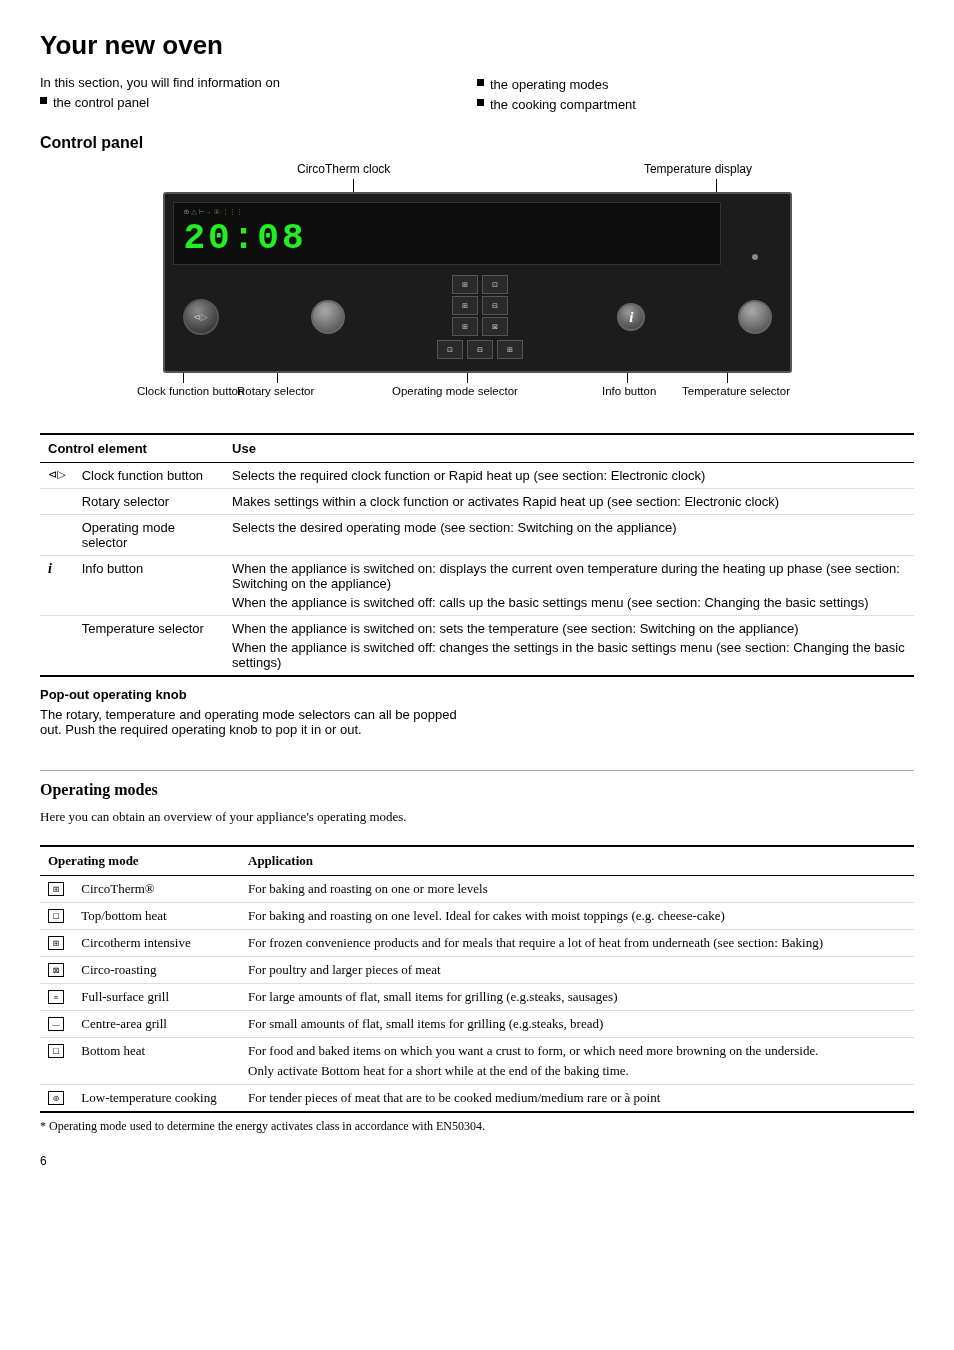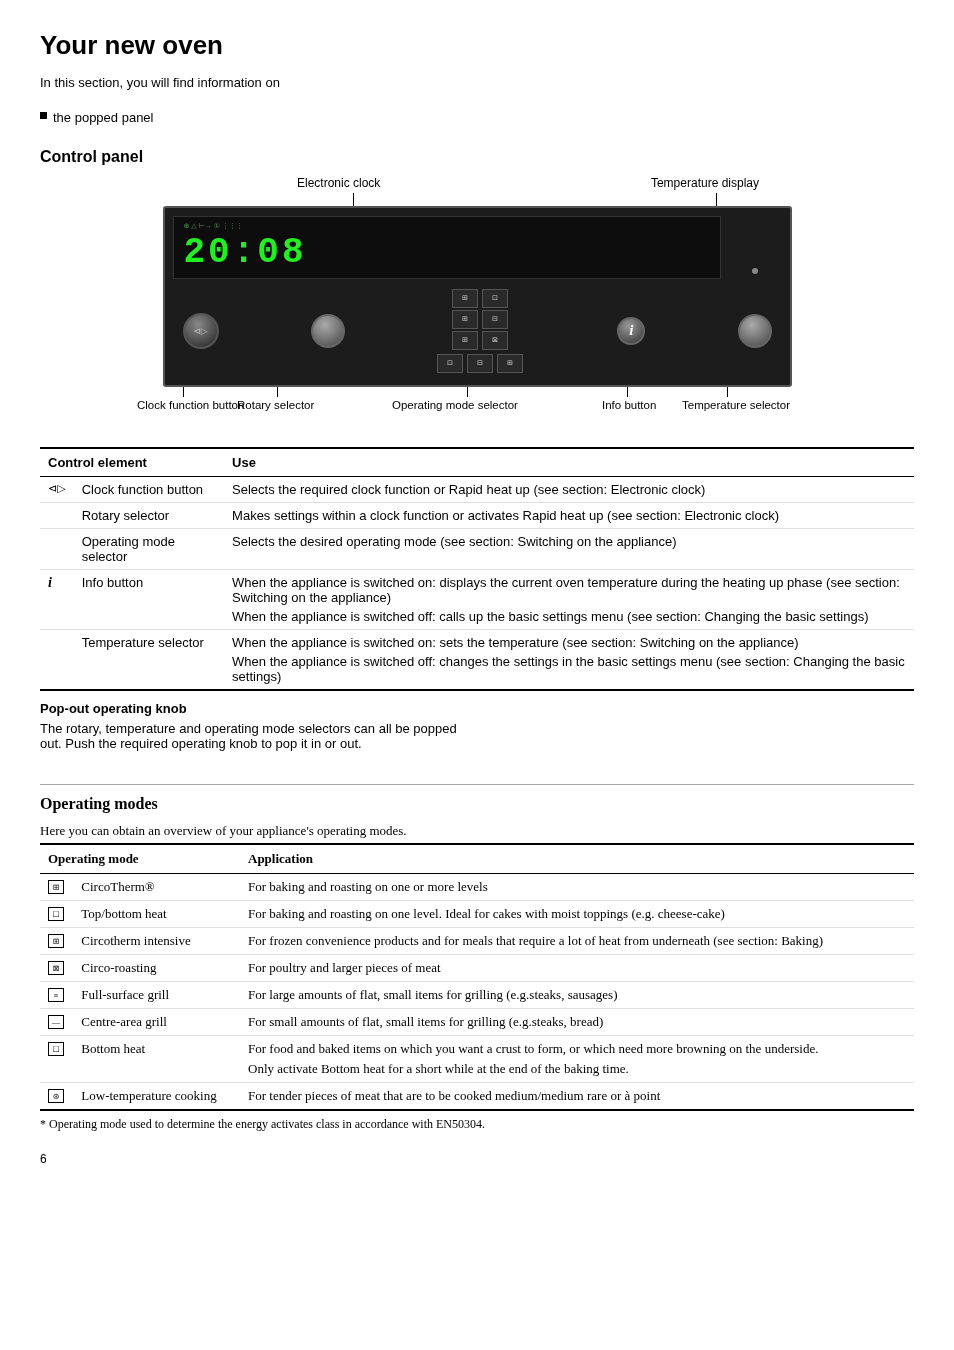--- a/index.html
+++ b/index.html
@@ -266,36 +266,46 @@
       margin-bottom: 20px;
     }
   </style>
 </head>
 <body>
 
 <h1 class="page-title">Your new oven</h1>
 
 <div class="intro-section">
   <div class="intro-left">
-    <p style="margin-bottom:18px;">In this section, you will find information on</p>
+    <p style="margin-bottom:3px;">In this section, you will find information on</p>
     <div class="intro-item">
       <span class="bullet-square"></span>
-      <span>the popped panel</span>
+      <span>the control panel</span>
+    </div>
+  </div>
+  <div class="intro-right">
+    <div class="intro-item">
+      <span class="bullet-square"></span>
+      <span>the operating modes</span>
+    </div>
+    <div class="intro-item">
+      <span class="bullet-square"></span>
+      <span>the cooking compartment</span>
     </div>
   </div>
 </div>
 
 <div>
   <h2 class="section-title">Control panel</h2>
 
   <div class="diagram-full">
 
     <div style="width:680px; margin:0 auto; position:relative; height:30px;">
-      <span style="position:absolute; left:160px; font-size:12px;">Electronic clock</span>
-      <span style="position:absolute; right:58px; font-size:12px;">Temperature display</span>
+      <span style="position:absolute; left:160px; font-size:12px;">CircoTherm clock</span>
+      <span style="position:absolute; right:65px; font-size:12px;">Temperature display</span>
 
       <div style="position:absolute; left:216px; top:17px; width:1px; height:13px; background:#000;"></div>
       <div style="position:absolute; right:100px; top:17px; width:1px; height:13px; background:#000;"></div>
     </div>
 
     <div class="full-panel-wrapper">
       <div class="oven-outer">
 
         <div class="display-row">
           <div class="lcd-clock">
@@ -401,21 +411,21 @@
   <div class="popout-section">
     <p class="subsection-title">Pop-out operating knob</p>
     <p style="max-width:420px;">The rotary, temperature and operating mode selectors can all be popped out. Push the required operating knob to pop it in or out.</p>
   </div>
 </div>
 
 <hr>
 
 <div style="margin-top:10px;font-family:Liberation Serif, serif;">
   <h2 class="section-title">Operating modes</h2>
-  <p style="margin-bottom:4px; max-width:420px;">Here you can obtain an overview of your appliance's operating modes.</p>
+  <p style="margin-bottom:20px; max-width:420px;">Here you can obtain an overview of your appliance's operating modes.</p>
 
   <table class="modes-table">
     <thead>
       <tr>
         <th colspan="2" style="width:200px;margin-top:33px;">Operating mode</th>
         <th>Application</th>
       </tr>
     </thead>
     <tbody>
 

